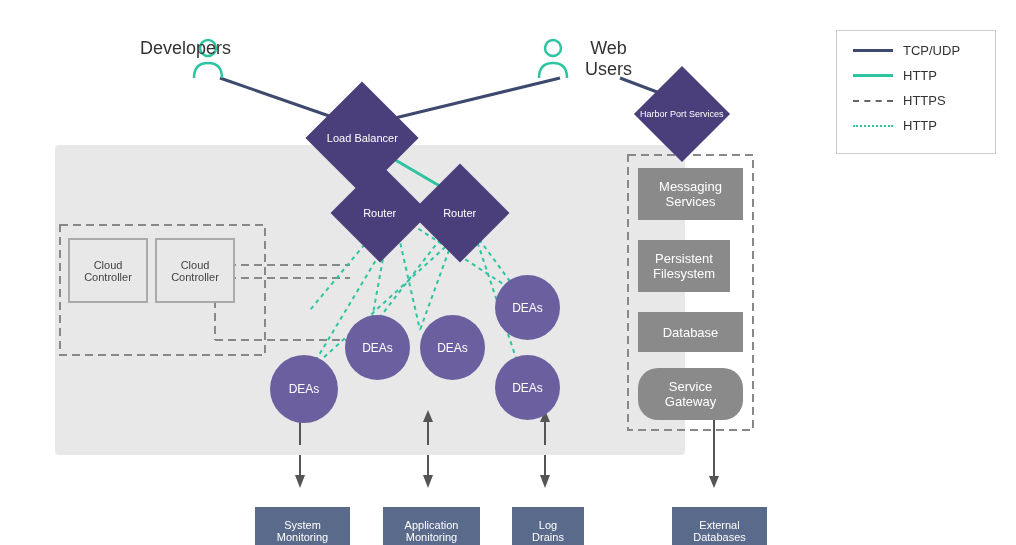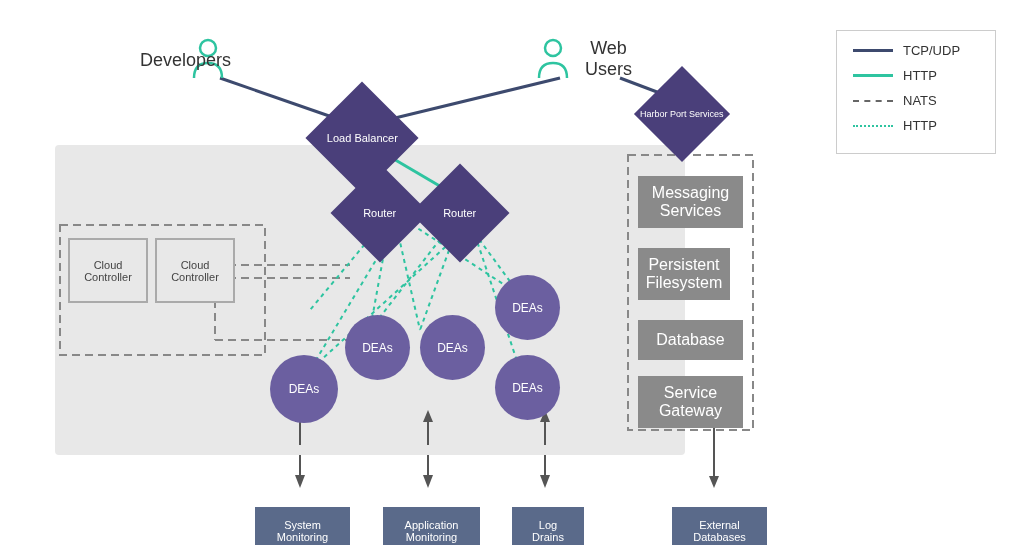--- a/index.html
+++ b/index.html
@@ -100,23 +100,22 @@
       text-align: center;
     }
     
     .gray-box {
       position: absolute;
       background: #8a8a8a;
       display: flex;
       align-items: center;
       justify-content: center;
       color: white;
-      font-size: 16px;
-      text-align: center;
-      margin-top: 8px;
+      font-size: 13px;
+      text-align: center;
     }
     
     .cloud-box {
       position: absolute;
       background: #e8e8e8;
       border: 2px solid #aaa;
       display: flex;
       align-items: center;
       justify-content: center;
       color: #444;
@@ -212,21 +211,21 @@
     </svg>
   </div>
 
   <div class="person-icon" style="left:535px; top:38px;">
     <svg width="36" height="42" viewBox="0 0 36 42">
       <circle cx="18" cy="10" r="8" fill="none" stroke="#2ec4a0" stroke-width="2.5"></circle>
       <path d="M4 40 Q4 25 18 25 Q32 25 32 40" fill="none" stroke="#2ec4a0" stroke-width="2.5"></path>
     </svg>
   </div>
 
-  <div class="label-text" style="left:140px; top:38px; font-size:18px; font-weight:500;margin-top:12px;">Developers</div>
+  <div class="label-text" style="left:140px; top:38px; font-size:18px; font-weight:500;">Developers</div>
 
   <div class="label-text" style="left:585px; top:38px; font-size:18px; font-weight:500;">Web<br>Users</div>
 
   <div class="diamond" style="left:322px; top:98px; width:80px; height:80px;">
     <span class="diamond-label">Load
 Balancer</span>
   </div>
 
   <div class="diamond" style="left:648px; top:80px; width:68px; height:68px;">
     <span class="diamond-label" style="font-size:9px;">Harbor
@@ -257,42 +256,42 @@
   <div class="rounded-box" style="left:495px; top:275px; width:65px; height:65px; border-radius:50%;">DEAs</div>
 
   <div class="rounded-box" style="left:495px; top:355px; width:65px; height:65px; border-radius:50%;">DEAs</div>
 
   <div class="gray-box" style="left:638px; top:168px; width:105px; height:52px;">Messaging<br>Services</div>
 
   <div class="gray-box" style="left:638px; top:240px; width:92px; height:52px;">Persistent<br>Filesystem</div>
 
   <div class="gray-box" style="left:638px; top:312px; width:105px; height:40px;">Database</div>
 
-  <div class="gray-box" style="left:638px; top:368px; width:105px; height:52px;">Service<br>Gateway</div>
+  <div class="gray-box" style="left:638px; top:368px; width:105px; height:52px;border-radius:20px;">Service<br>Gateway</div>
 
   <div class="bottom-box" style="left:255px; top:490px; width:95px; height:48px;">System<br>Monitoring</div>
 
   <div class="bottom-box" style="left:383px; top:490px; width:97px; height:48px;">Application<br>Monitoring</div>
 
   <div class="bottom-box" style="left:512px; top:490px; width:72px; height:48px;">Log<br>Drains</div>
 
   <div class="bottom-box" style="left:672px; top:490px; width:95px; height:48px;">External<br>Databases</div>
 
   <div class="legend">
     <div class="legend-item">
       <div class="legend-line line-tcp"></div>
       <span class="legend-label">TCP/UDP</span>
     </div>
     <div class="legend-item">
       <div class="legend-line line-https"></div>
       <span class="legend-label">HTTP</span>
     </div>
     <div class="legend-item">
       <div class="legend-line line-nats"></div>
-      <span class="legend-label">NATS</span>
+      <span class="legend-label">HTTPS</span>
     </div>
     <div class="legend-item">
       <div class="legend-line line-http"></div>
       <span class="legend-label">HTTP</span>
     </div>
   </div>
 
 </div>
 
 </body></html>

